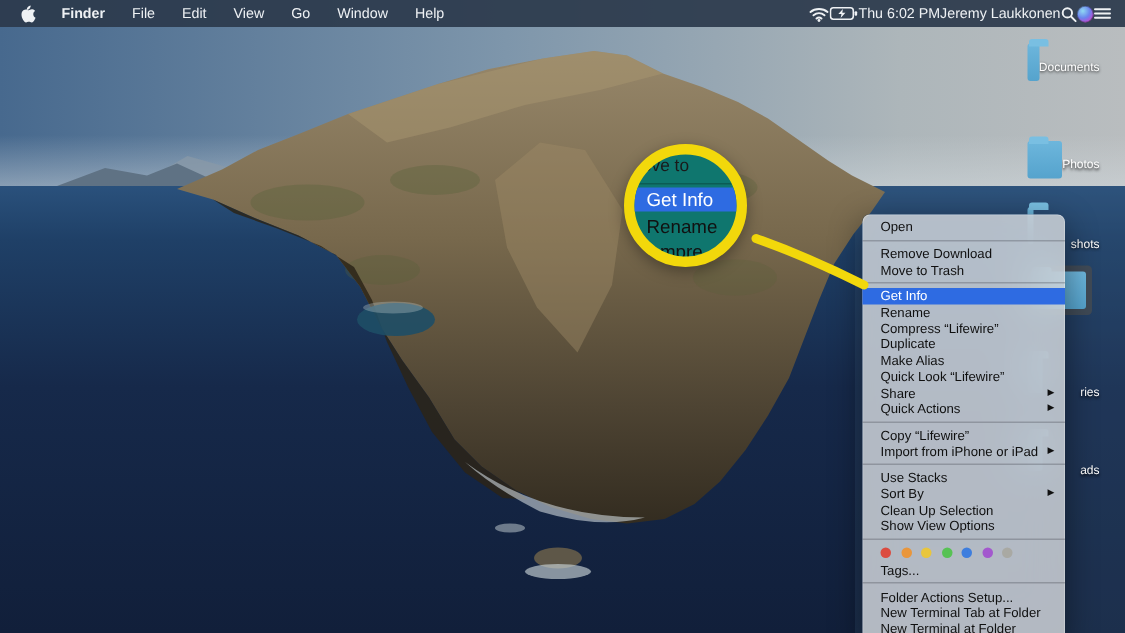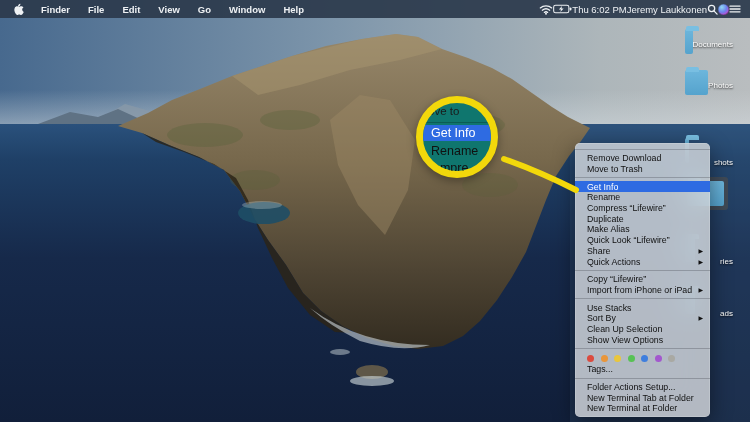--- a/index.html
+++ b/index.html
@@ -8,21 +8,21 @@
   #screen { position:relative; width:750px; height:422px; overflow:hidden; }
 
   
   #wallpaper { position:absolute; inset:0; z-index:0; }
 
   
   #menubar { position:absolute; left:0; top:0; width:750px; height:18px; z-index:40;
     background:rgba(44,58,76,0.93); display:flex; 
     color:#eef1f4; font-size:9.5px; }
   .mb-left { display:flex; align-items:center; height:100%; }
-  .mb-item { padding:0 9px; height:100%; display:flex; align-items:center; white-space:nowrap;font-weight:bold; }
+  .mb-item { padding:0 9px; height:100%; display:flex; align-items:center; white-space:nowrap; }
   .mb-app { font-weight:bold; }
   .mb-apple { padding:0 8px 0 13px; display:flex; align-items:center; }
   .mb-right { margin-left:auto; display:flex; align-items:center; height:100%;
     padding-right:9px; white-space:nowrap; }
   .mb-right .glyph { display:flex; align-items:center; }
   .siri-dot { width:11px; height:11px; border-radius:50%;
     background:radial-gradient(circle at 35% 30%, #8fd8f2 0%, #6b84ee 45%, #b84fd4 75%, #e05a8a 100%);
     box-shadow:0 0 0 0.5px rgba(0,0,0,.35) inset; }
 
   
@@ -170,21 +170,21 @@
             <path d="M1 7.8 H11"></path>
         </svg>
       </span>
     </div>
   </div>
 
   <div class="dicon" style="left:685px; top:29px;">
     <div class="folder"></div>
     <div class="dlabel">Documents</div>
   </div>
-  <div class="dicon" style="left:685px; top:70px;">
+  <div class="dicon" style="left:685px; top:94px;">
     <div class="folder"></div>
     <div class="dlabel">Photos</div>
   </div>
   <div class="dicon occ" style="left:685px; top:134px;">
     <div class="folder"></div>
     <div class="dlabel">shots</div>
   </div>
   <div class="dicon occ" style="left:683px; top:177px;">
     <div class="sel-box">
       <div class="folder"></div>
@@ -194,20 +194,21 @@
   <div class="dicon occ" style="left:685px; top:233px;">
     <div class="folder"></div>
     <div class="dlabel">ries</div>
   </div>
   <div class="dicon occ" style="left:685px; top:285px;">
     <div class="folder"></div>
     <div class="dlabel">ads</div>
   </div>
 
   <div id="ctxmenu">
+    <div class="mi">Open</div>
     <div class="sep"></div>
     <div class="mi">Remove Download</div>
     <div class="mi">Move to Trash</div>
     <div class="sep"></div>
     <div class="mi hl">Get Info</div>
     <div class="mi">Rename</div>
     <div class="mi">Compress “Lifewire”</div>
     <div class="mi">Duplicate</div>
     <div class="mi">Make Alias</div>
     <div class="mi">Quick Look “Lifewire”</div>

